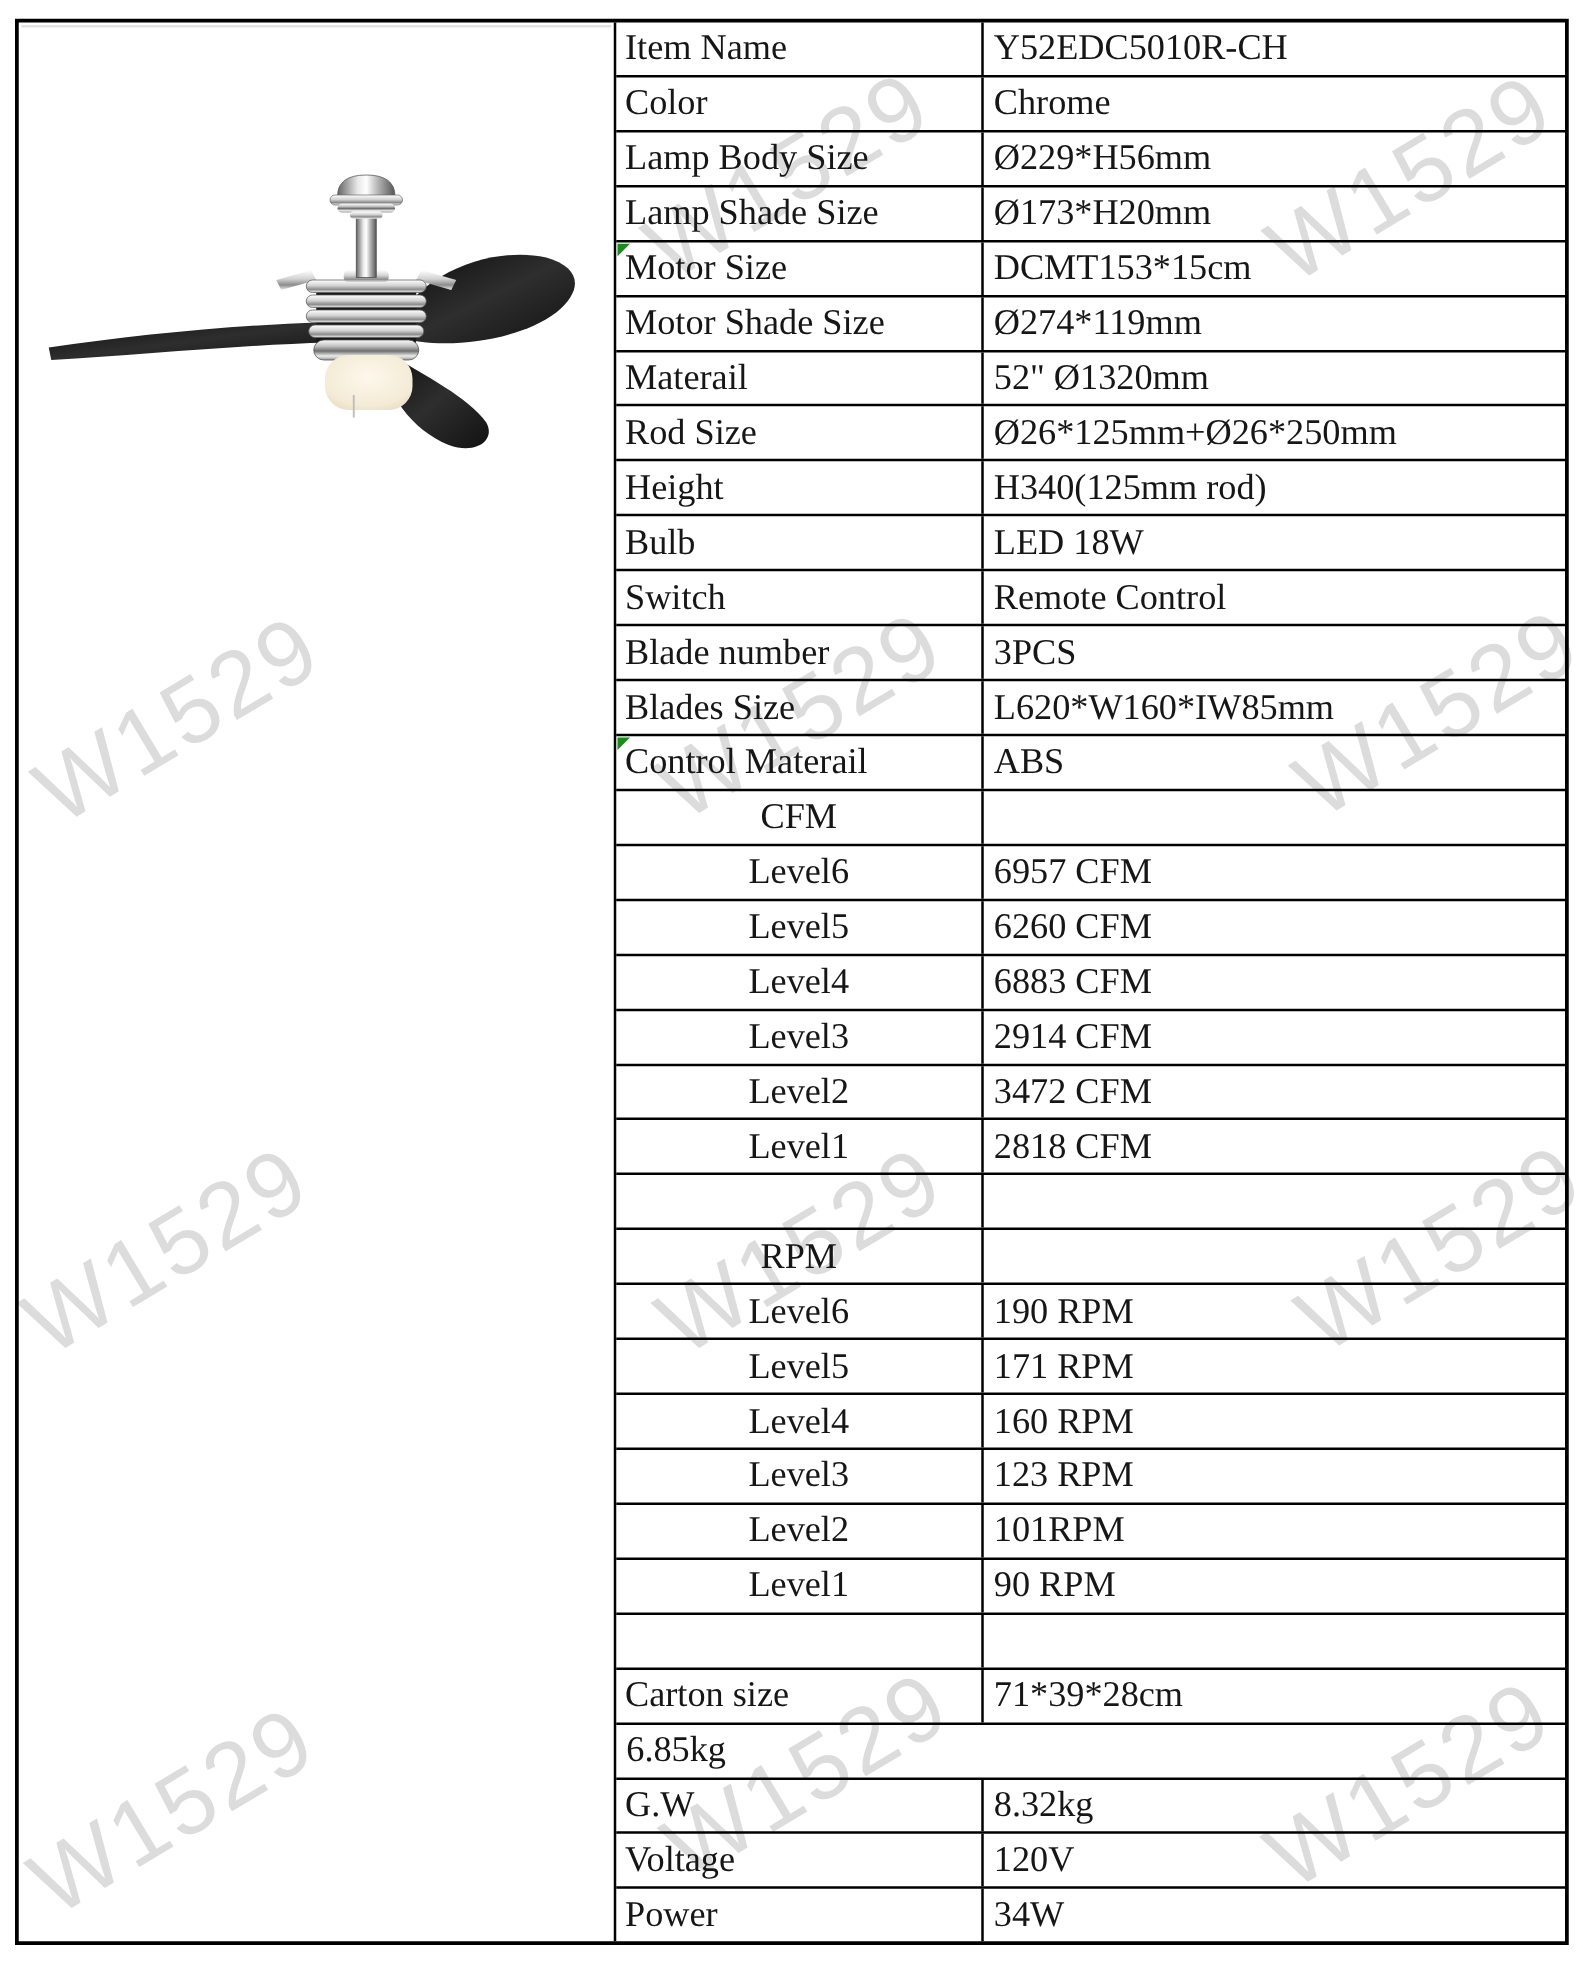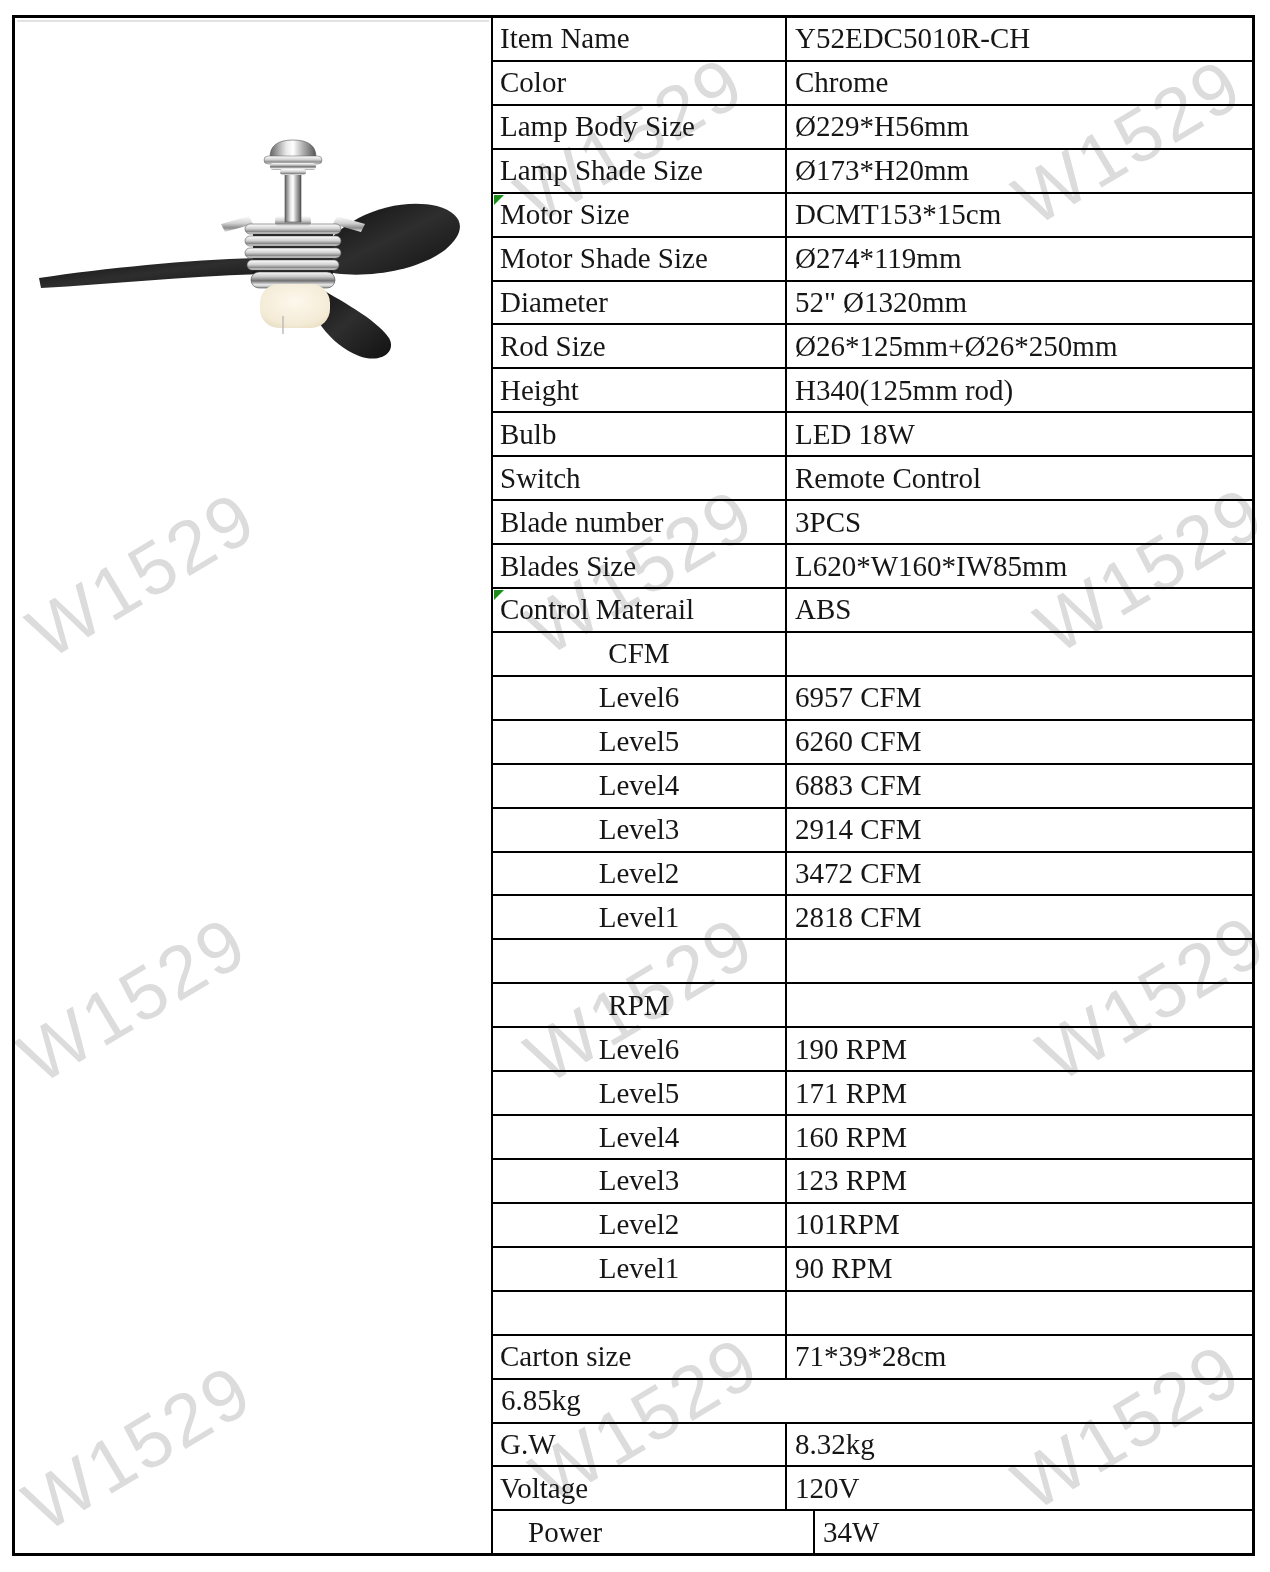--- a/index.html
+++ b/index.html
@@ -44,21 +44,21 @@
     position: absolute; left: 2px; top: 2px;
     width: 472px; height: 458px;
     background: #fff;               
     border-top: 2px solid #e2e2e2;  
   }
   .fan-wrap svg { display: block; width: 100%; height: 100%; }
 
   
   .spec { flex: 1 1 auto; display: flex; flex-direction: column; }
   .row { flex: 1 1 0; display: flex; border-bottom: 2px solid #000; min-height: 0; font-family: Liberation Serif, serif; }
-  .row:last-child { border-bottom: none; padding-left: 28px; }
+  .row:last-child { border-bottom: none; }
   .cell {
     display: flex; align-items: center;
     box-sizing: border-box;
     font-size: 29px; line-height: 1;
     color: #161616;
     overflow: hidden; white-space: nowrap;
   }
   .cell.label {
     flex: 0 0 294px;
     border-right: 2px solid #000;
@@ -204,21 +204,21 @@
       <div class="row">
         <div class="cell label">
           <span>Motor Shade Size</span>
         </div>
         <div class="cell value">
           <span>Ø274*119mm</span>
         </div>
       </div>
       <div class="row">
         <div class="cell label">
-          <span>Diameter</span>
+          <span>Materail</span>
         </div>
         <div class="cell value">
           <span>52" Ø1320mm</span>
         </div>
       </div>
       <div class="row">
         <div class="cell label">
           <span>Rod Size</span>
         </div>
         <div class="cell value">

